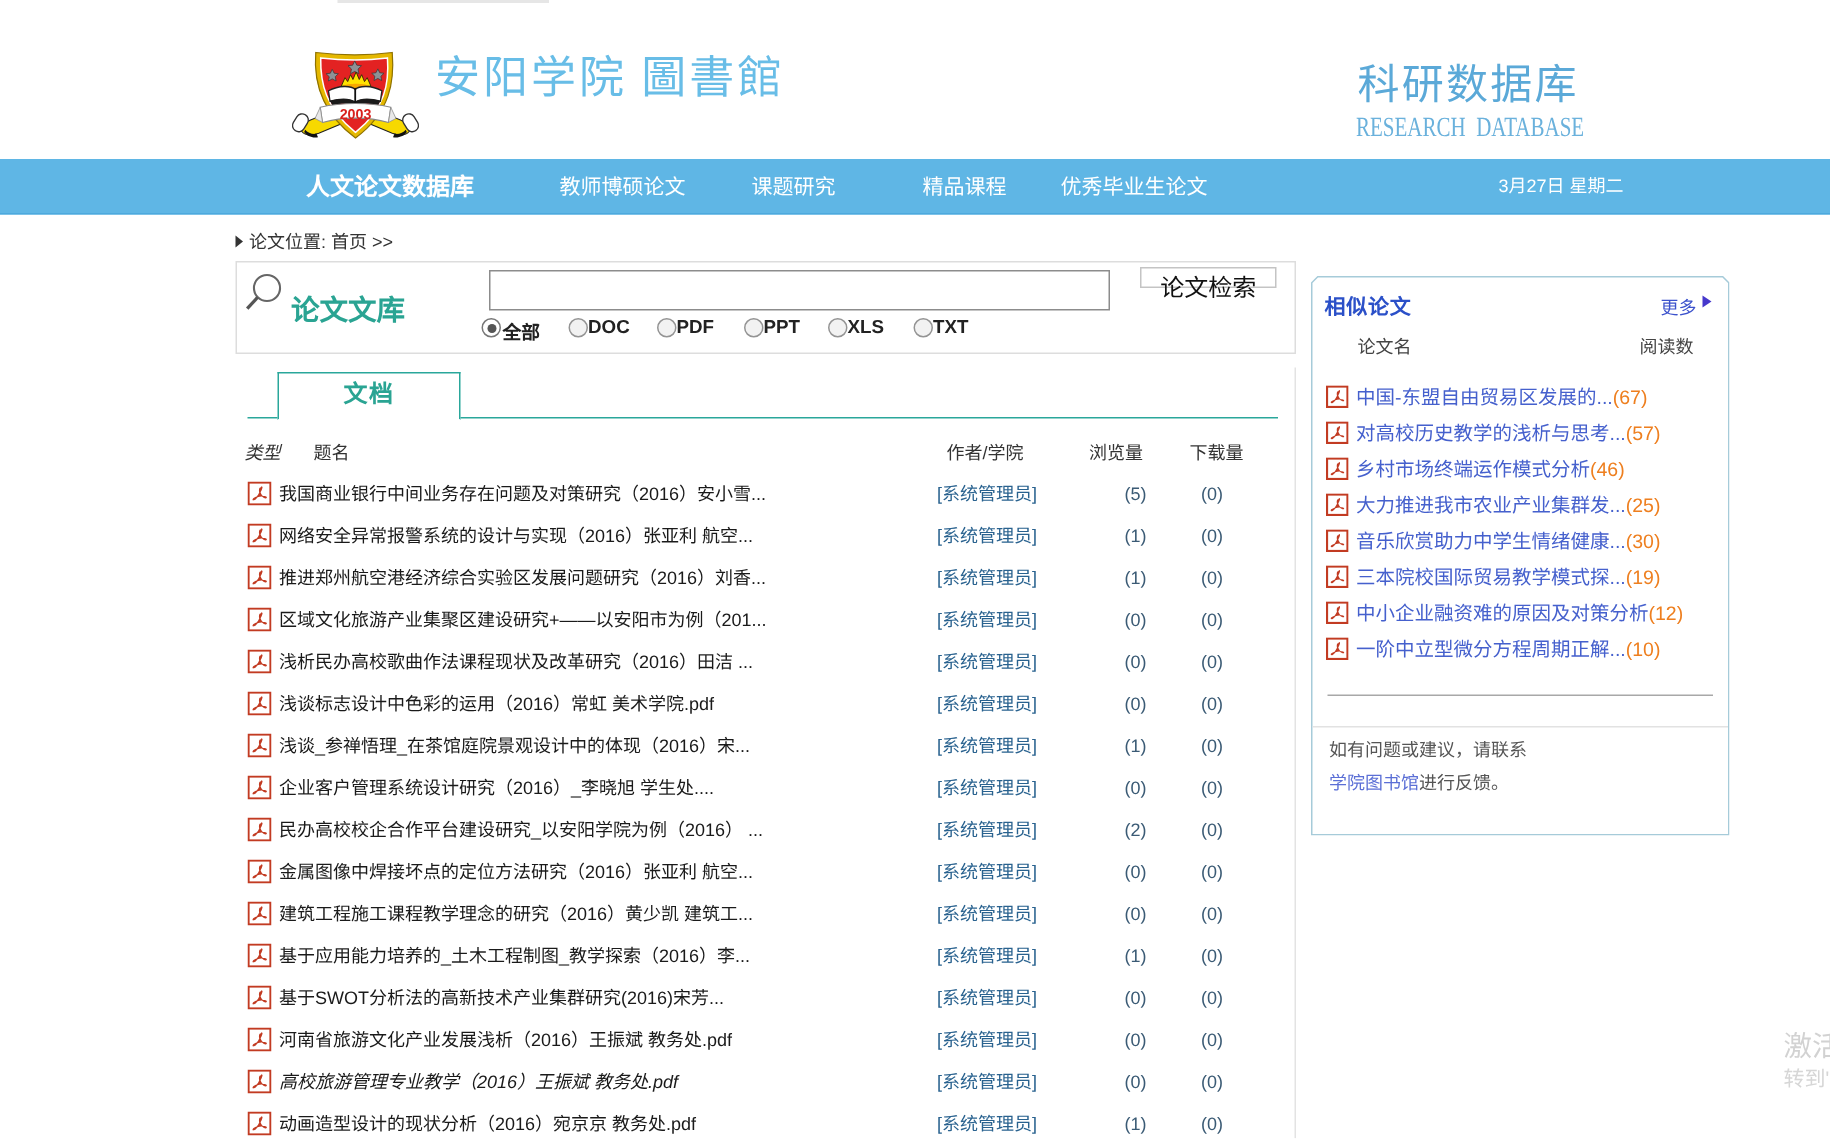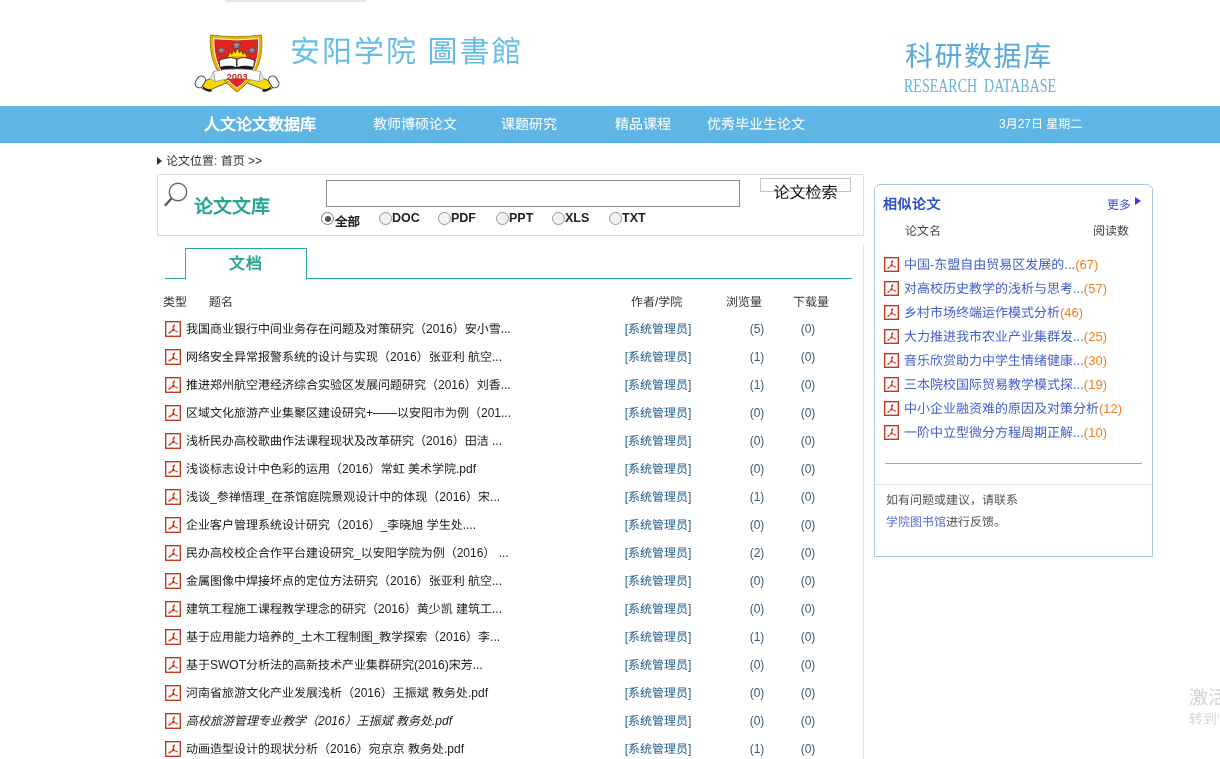--- a/index.html
+++ b/index.html
@@ -87,21 +87,21 @@
     <span style="position:absolute;left:189px;top:0px;white-space:nowrap;">PPT</span>
     <span style="position:absolute;left:232px;top:1px;width:11px;height:11px;border:1px solid #949494;border-radius:50%;background:#f2f2f2;"></span>
     <span style="position:absolute;left:245px;top:0px;white-space:nowrap;">XLS</span>
     <span style="position:absolute;left:289px;top:1px;width:11px;height:11px;border:1px solid #949494;border-radius:50%;background:#f2f2f2;"></span>
     <span style="position:absolute;left:302px;top:0px;white-space:nowrap;">TXT</span>
   </div>
 
   <div class="abs" id="tabline" style="left:165px;top:278px;width:687px;height:1px;background:#2aa79b;"></div>
   <div class="abs" id="tab" style="left:185px;top:248px;width:120px;height:30px;border:1px solid #2aa79b;border-bottom:1px solid #fff;background:#fff;text-align:center;line-height:30px;font-size:16px;font-weight:bold;color:#2aa493;letter-spacing:1px;box-sizing:content-box;">文档</div>
 
-  <div class="abs" style="left:163px;top:292px;font-size:12px;color:#333;">类型</div>
+  <div class="abs" style="left:163px;top:292px;font-size:12px;color:#333;font-style:italic;">类型</div>
   <div class="abs" style="left:209px;top:292px;font-size:12px;color:#333;">题名</div>
   <div class="abs" style="left:631px;top:292px;font-size:12px;color:#333;">作者/学院</div>
   <div class="abs" style="left:726px;top:292px;font-size:12px;color:#333;">浏览量</div>
   <div class="abs" style="left:793px;top:292px;font-size:12px;color:#333;">下载量</div>
 
   <div id="rows">
       <svg class="abs" style="left:165px;top:321px" width="16" height="16" viewBox="0 0 16 16">
   <rect x="0.7" y="0.7" width="14.6" height="14.6" fill="#fff" stroke="#c23b22" stroke-width="1.4"></rect>
   <path d="M8.6 3 c.9 0 .9 .6 .8 1.2 -.1 .8 -.4 1.8 -.8 2.8 .5 1 1.2 1.9 2 2.4 .9 -.2 2.2 -.2 2.6 .4 .3 .5 -.3 1 -1 .9 -.8 -.1 -1.6 -.5 -2.3 -1 -1 .2 -2 .5 -2.8 .9 -.6 1 -1.3 2 -2 2.4 -.7 .4 -1.4 -.1 -1.1 -.8 .3 -.7 1.3 -1.4 2.4 -1.9 .5 -.9 1 -2 1.3 -3 -.3 -.8 -.5 -1.6 -.4 -2.3 .1 -.7 .5 -1 .9 -1 z" fill="#c23b22" transform="rotate(8 8 8)"></path>
 </svg>

